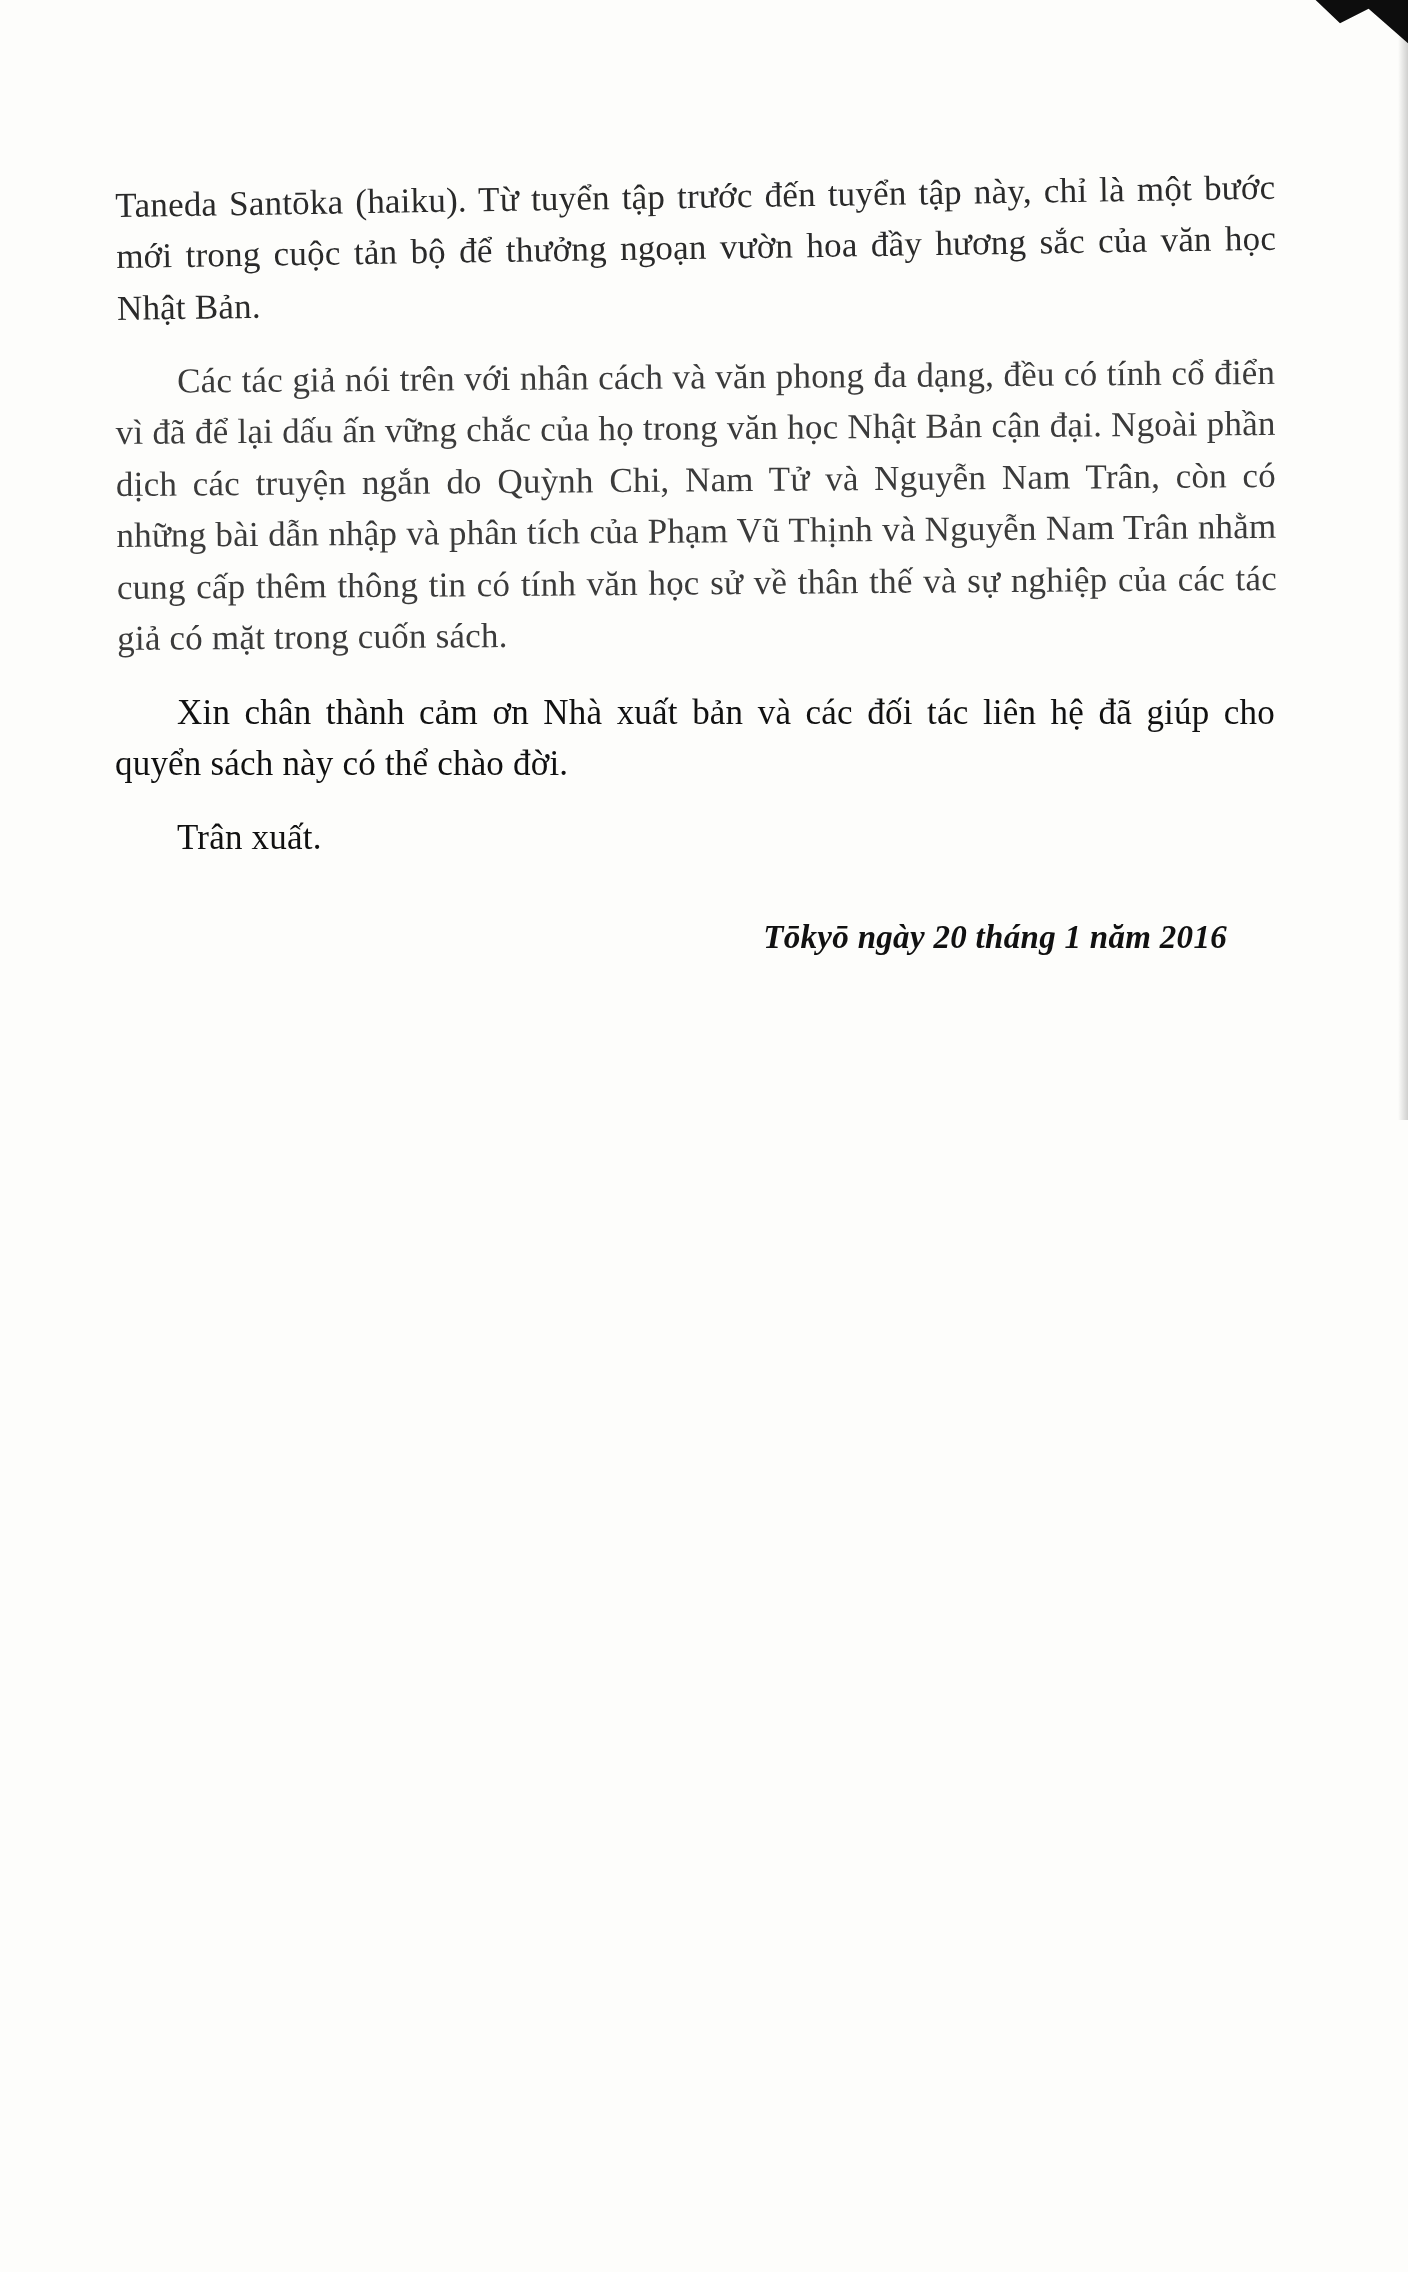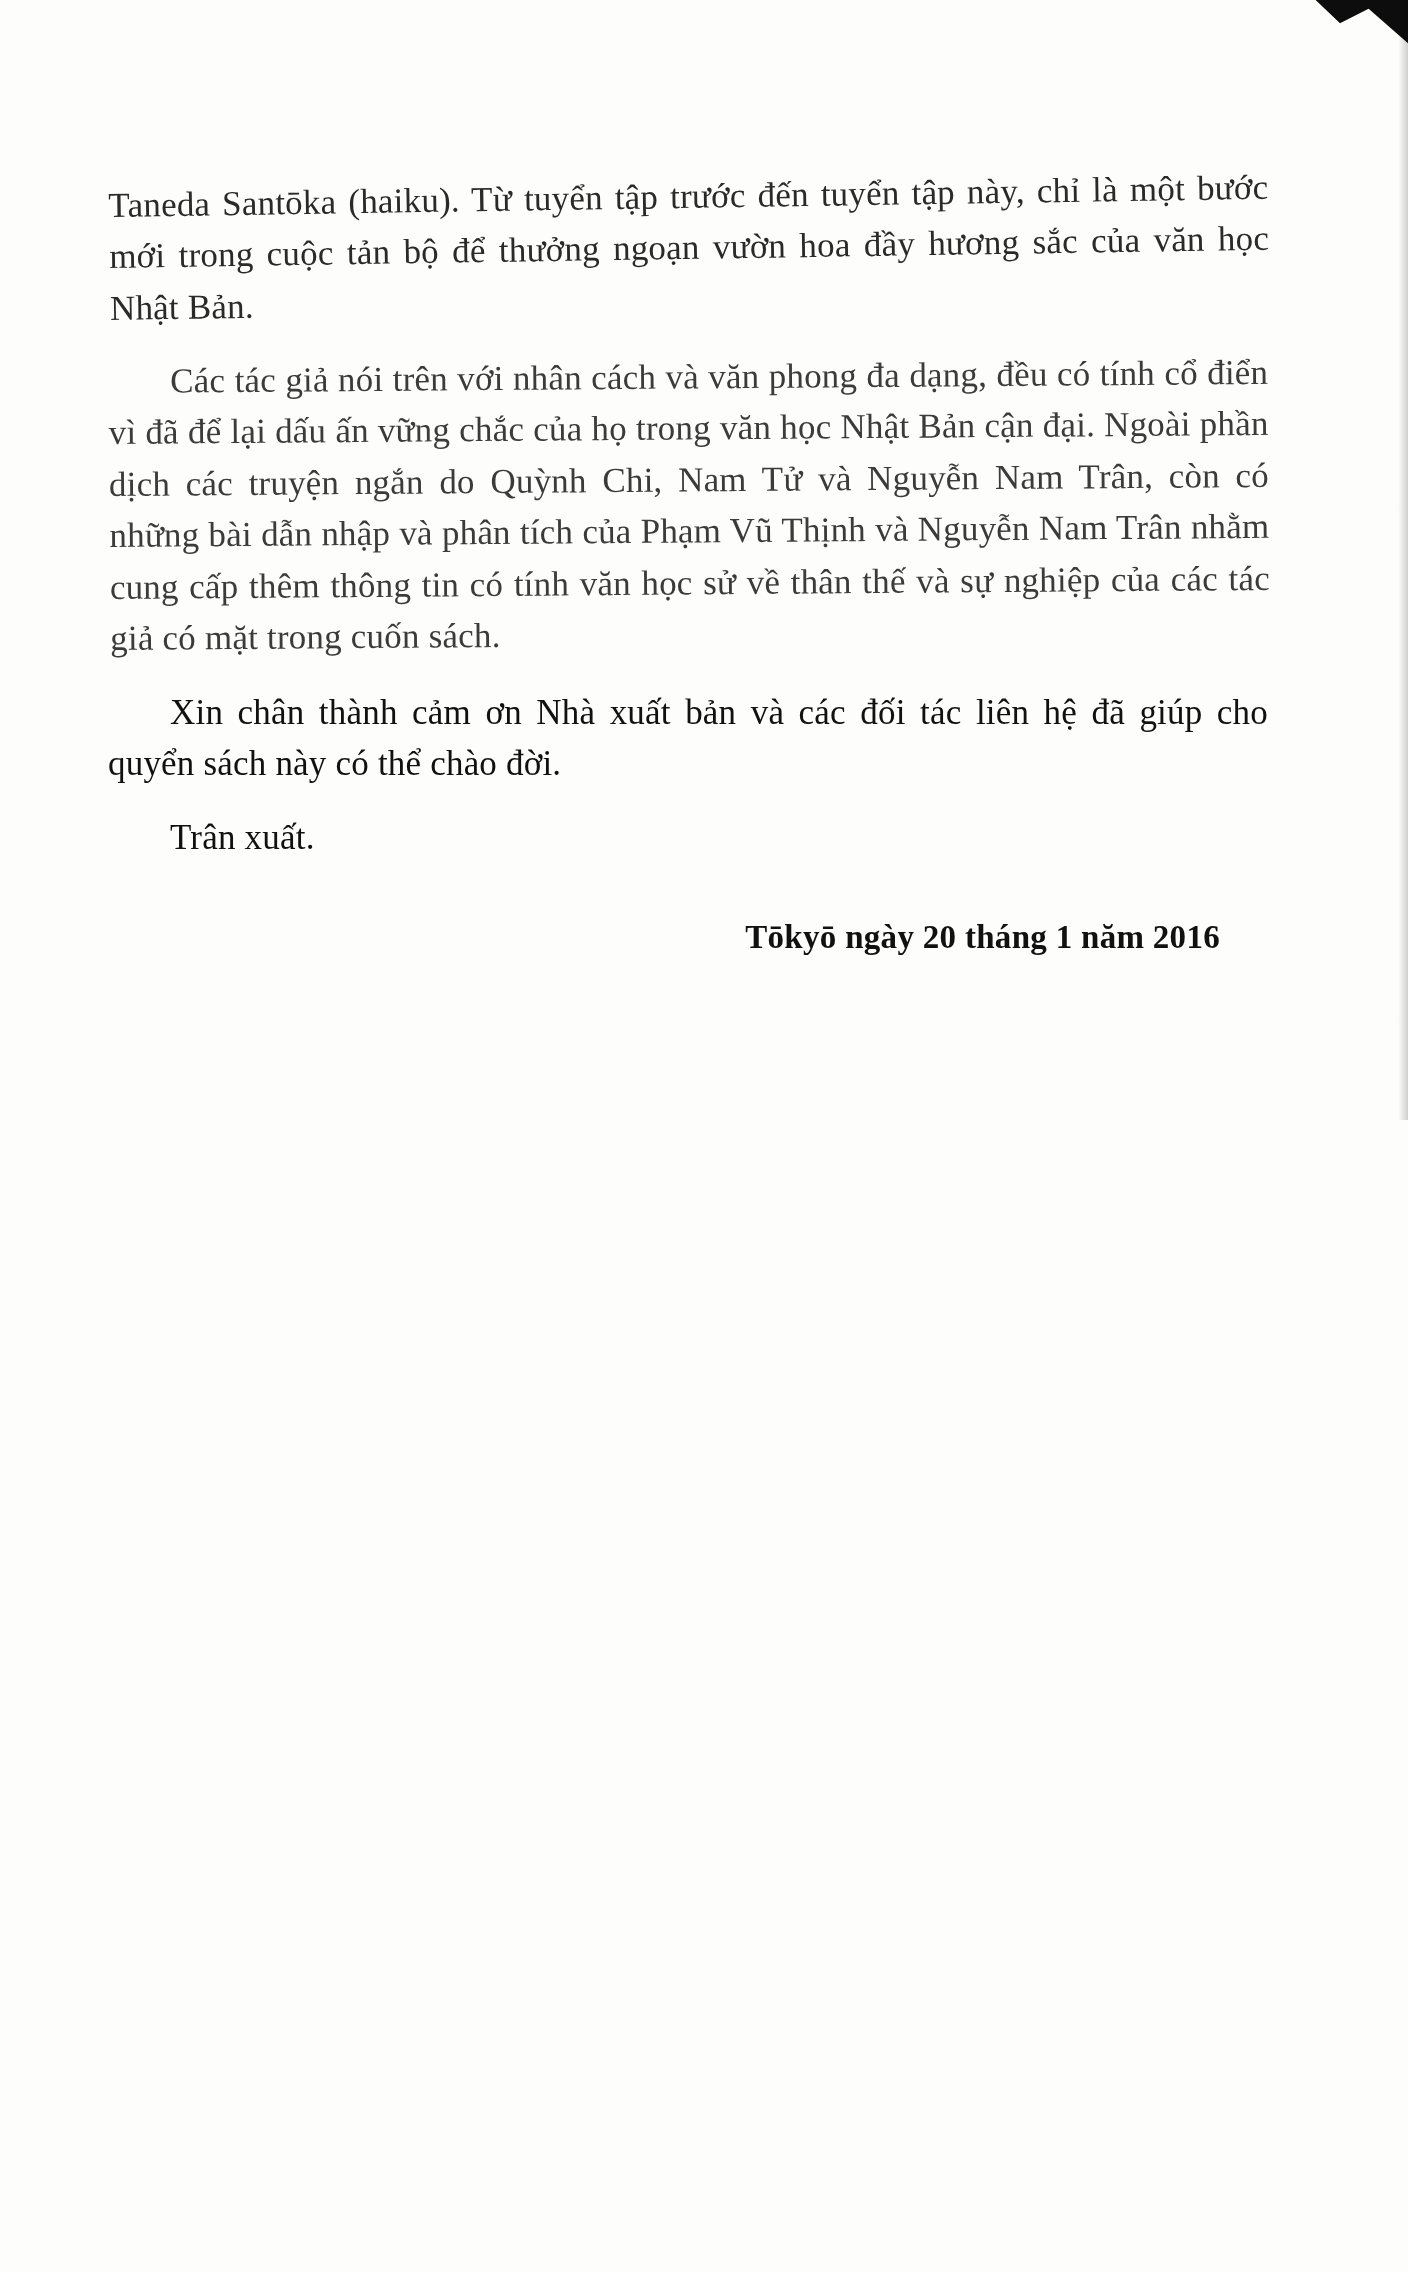--- a/index.html
+++ b/index.html
@@ -47,21 +47,21 @@
     top: 0;
     right: 0;
     width: 10px;
     height: 1120px;
     background: linear-gradient(to left, rgba(0,0,0,0.18), rgba(0,0,0,0));
     pointer-events: none;
   }
 
   .content {
     position: absolute;
-    left: 108px;
+    left: 115px;
     top: 180px;
     width: 1160px;
   }
 
   p.para {
     margin: 0 0 22px 0;
     font-size: 35px;
     line-height: 1.47;
     text-align: justify;
     text-indent: 62px;
@@ -88,20 +88,21 @@
     color: #3b3b3b;
   }
 
   .sign-block {
     margin-top: 56px;
     text-align: right;
     padding-right: 48px;
   }
   .sign-date {
     font-size: 33px;
+    font-style: italic;
     font-weight: bold;
     letter-spacing: 0.3px;
     margin-bottom: 10px;
   }
   .sign-name {
     font-size: 34px;
     letter-spacing: 1.2px;
     margin-right: 6px;
   }
 

